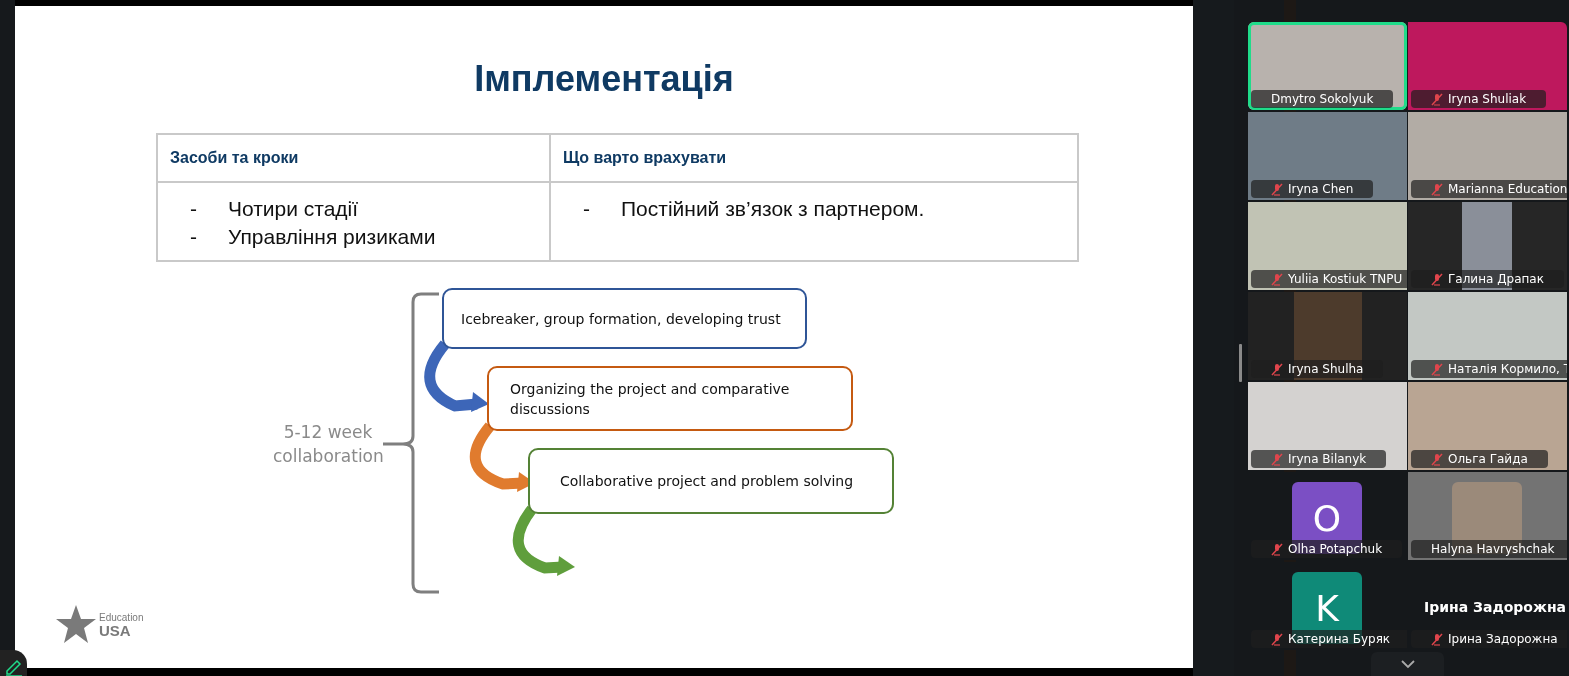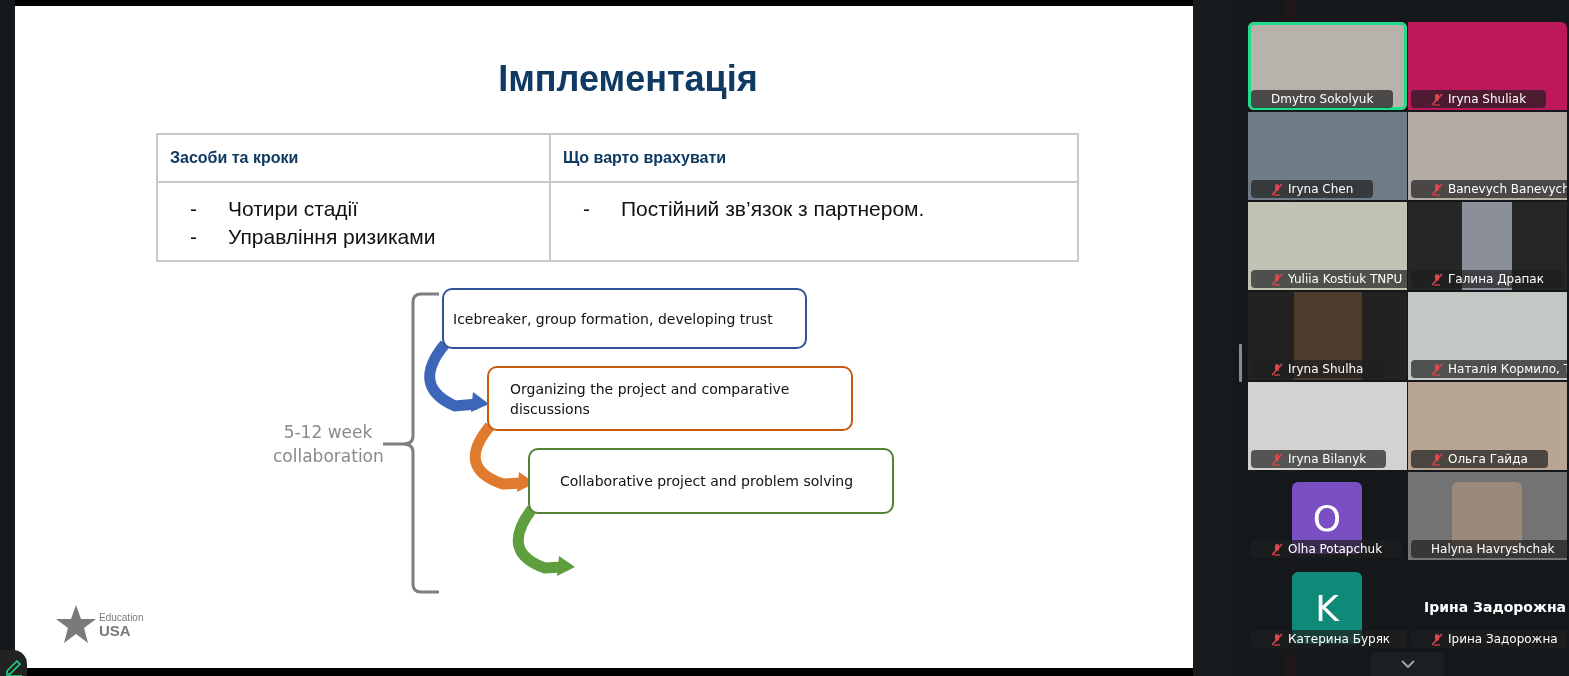--- a/index.html
+++ b/index.html
@@ -1,21 +1,21 @@
 <!DOCTYPE html>
 <html><head>
 <meta charset="utf-8">
 <style>
   html,body{margin:0;padding:0;}
   body{width:1569px;height:676px;background:#141719;position:relative;overflow:hidden;font-family:"Liberation Sans",sans-serif;}
   .leftstrip{position:absolute;left:0;top:0;width:15px;height:676px;background:#16191c;}
   .topbar{position:absolute;left:15px;top:0;width:1178px;height:6px;background:#000;}
   .botbar{position:absolute;left:15px;top:668px;width:1178px;height:8px;background:#000;}
   .slide{position:absolute;left:15px;top:6px;width:1178px;height:662px;background:#fff;}
-  .title{position:absolute;left:0;width:100%;top:52px;text-align:center;font-size:36px;font-weight:bold;color:#0f3a63;font-family:"Liberation Sans",sans-serif;padding-left:24px;}
+  .title{position:absolute;left:0;width:100%;top:52px;text-align:center;font-size:36px;font-weight:bold;color:#0f3a63;font-family:"Liberation Sans",sans-serif;}
   table.t{position:absolute;left:141px;top:127px;width:923px;border-collapse:collapse;}
   table.t td{border:2px solid #c9c9c9;vertical-align:top;}
   table.t td.h{height:48px;font-weight:bold;color:#0f3a63;font-size:16px;padding:14px 12px 0 12px;box-sizing:border-box;}
   table.t td.c{height:79px;padding:12px 0 0 32px;font-size:21px;color:#111;box-sizing:border-box;}
   .li{display:flex;line-height:28px;}
   .li .dash{width:38px;}
   .diagram{position:absolute;left:0;top:0;width:100%;height:100%;}
   .box{position:absolute;border:2px solid;border-radius:10px;background:#fff;font-family:"DejaVu Sans",sans-serif;font-size:14px;color:#111;box-sizing:border-box;display:flex;align-items:center;}
   .lbl{position:absolute;left:258px;top:414px;width:110px;text-align:center;font-size:17px;color:#8a8a8a;line-height:24px;font-family:"DejaVu Sans",sans-serif;}
   .logo{position:absolute;left:40px;top:598px;display:flex;align-items:center;}
@@ -76,21 +76,21 @@
     <path d="M424 288 L406 288 Q398 288 398 296 L398 430 Q398 438 388 438 L368 438 M388 438 Q398 438 398 446 L398 578 Q398 586 406 586 L424 586" fill="none" stroke="#7f7f7f" stroke-width="3"></path>
 
     <path d="M430 338 Q395 380 440 400 L462 398" fill="none" stroke="#3d66b8" stroke-width="11"></path>
     <polygon points="458,386 474,398 456,406" fill="#3d66b8"></polygon>
     <path d="M475 420 Q440 462 488 478 L508 477" fill="none" stroke="#e07b2e" stroke-width="11"></path>
     <polygon points="504,466 520,477 502,486" fill="#e07b2e"></polygon>
     <path d="M517 503 Q484 546 530 562 L548 561" fill="none" stroke="#5f9e3c" stroke-width="11"></path>
     <polygon points="544,550 560,561 542,570" fill="#5f9e3c"></polygon>
   </svg>
 
-  <div class="box" style="left:427px;top:282px;width:365px;height:61px;border-color:#2f5597;padding-left:9px;">
+  <div class="box" style="left:427px;top:282px;width:365px;height:61px;border-color:#2f5597;padding-left:17px;">
       <span>Icebreaker, group formation, developing trust</span>
     </div>
   <div class="box" style="left:472px;top:360px;width:366px;height:65px;border-color:#c55a11;padding-left:21px;padding-right:60px;line-height:20px;">
       <span>Organizing the project and comparative discussions</span>
     </div>
   <div class="box" style="left:513px;top:442px;width:366px;height:66px;border-color:#548235;padding-left:30px;">
       <span>Collaborative project and problem solving</span>
     </div>
 
   <div class="lbl">
@@ -149,21 +149,21 @@
       <span>Iryna Chen</span>
     </div>
 </div>
 <div class="tile" style="left:1408px;top:112px;background:#b2aca5;">
   <div class="nm">
       <svg class="mic" viewBox="0 0 12 13">
         <rect x="4" y="1" width="4" height="7" rx="2" fill="#e0454c"></rect>
         <line x1="1" y1="12" x2="11" y2="1" stroke="#e0454c" stroke-width="1.5"></line>
         <line x1="3" y1="12" x2="9" y2="12" stroke="#e0454c" stroke-width="1.2"></line>
       </svg>
-      <span>Banevych Banevych</span>
+      <span>Marianna Education</span>
     </div>
 </div>
 
 <div class="tile" style="left:1248px;top:202px;background:#c1c3b4;">
   <div class="nm">
       <svg class="mic" viewBox="0 0 12 13">
         <rect x="4" y="1" width="4" height="7" rx="2" fill="#e0454c"></rect>
         <line x1="1" y1="12" x2="11" y2="1" stroke="#e0454c" stroke-width="1.5"></line>
         <line x1="3" y1="12" x2="9" y2="12" stroke="#e0454c" stroke-width="1.2"></line>
       </svg>

